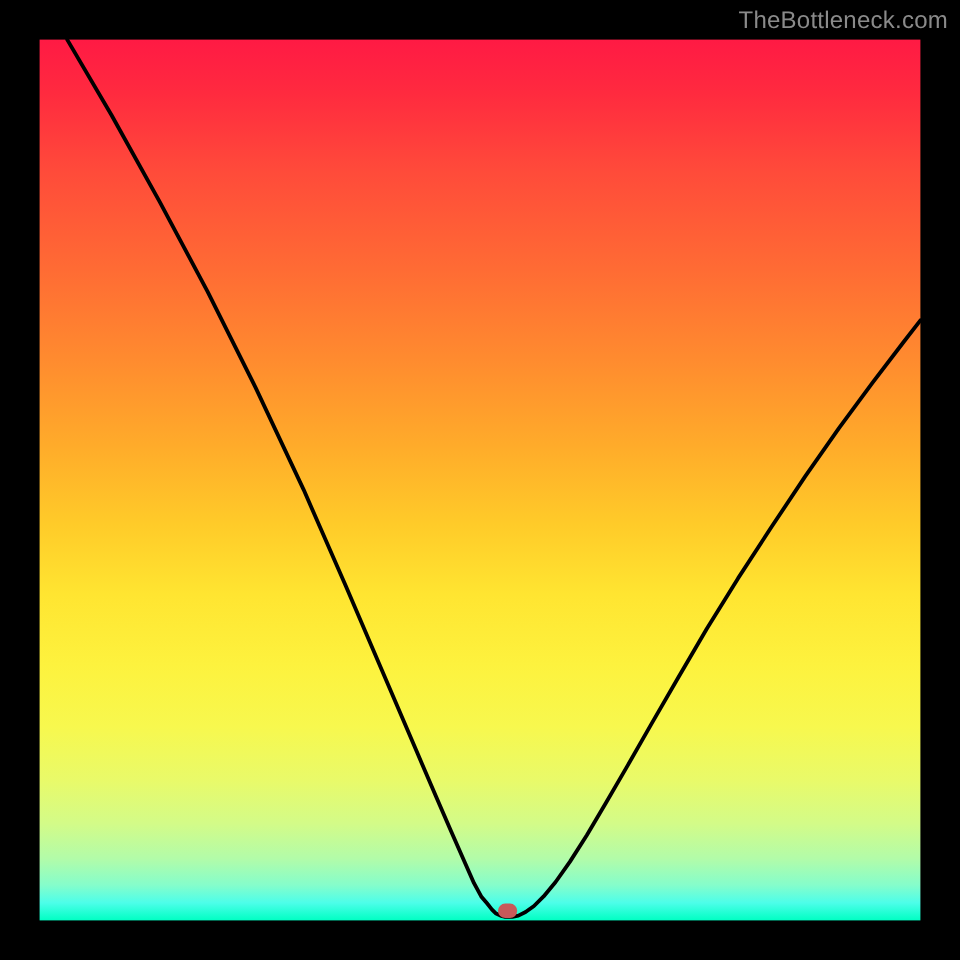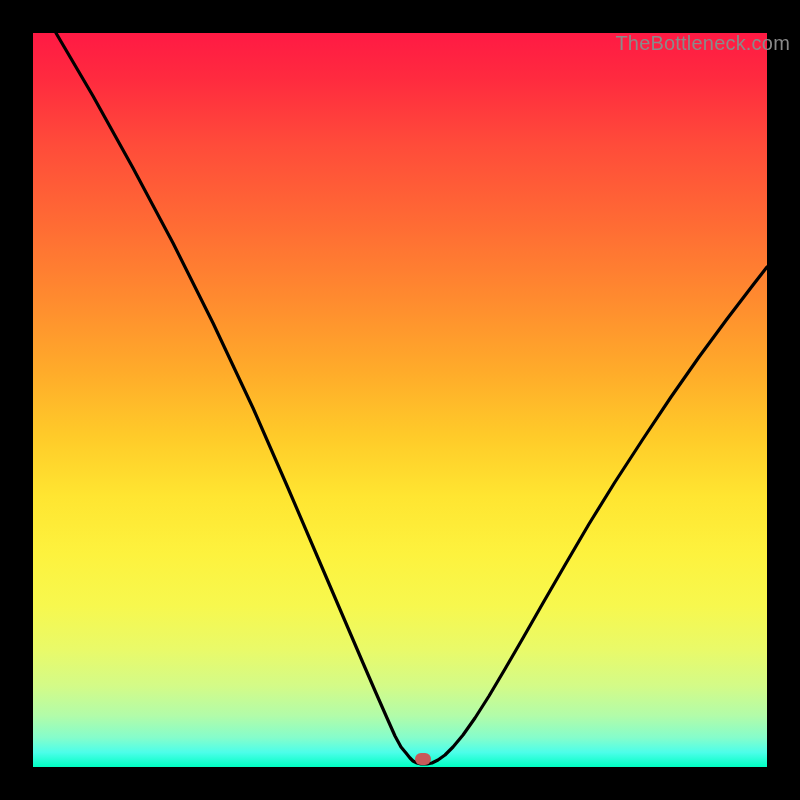--- a/index.html
+++ b/index.html
@@ -45,21 +45,20 @@
     );
   }
   .attribution {
     position: absolute;
     top: 6px;
     right: 10px;
     color: #8a8a8a;
     font-size: 20px;
     font-weight: 500;
     letter-spacing: 0.2px;
-    margin-top: 26px;
   }
   svg.curve {
     position: absolute;
     top: 33px;
     left: 33px;
     width: 734px;
     height: 734px;
     overflow: visible;
   }
   .marker {

